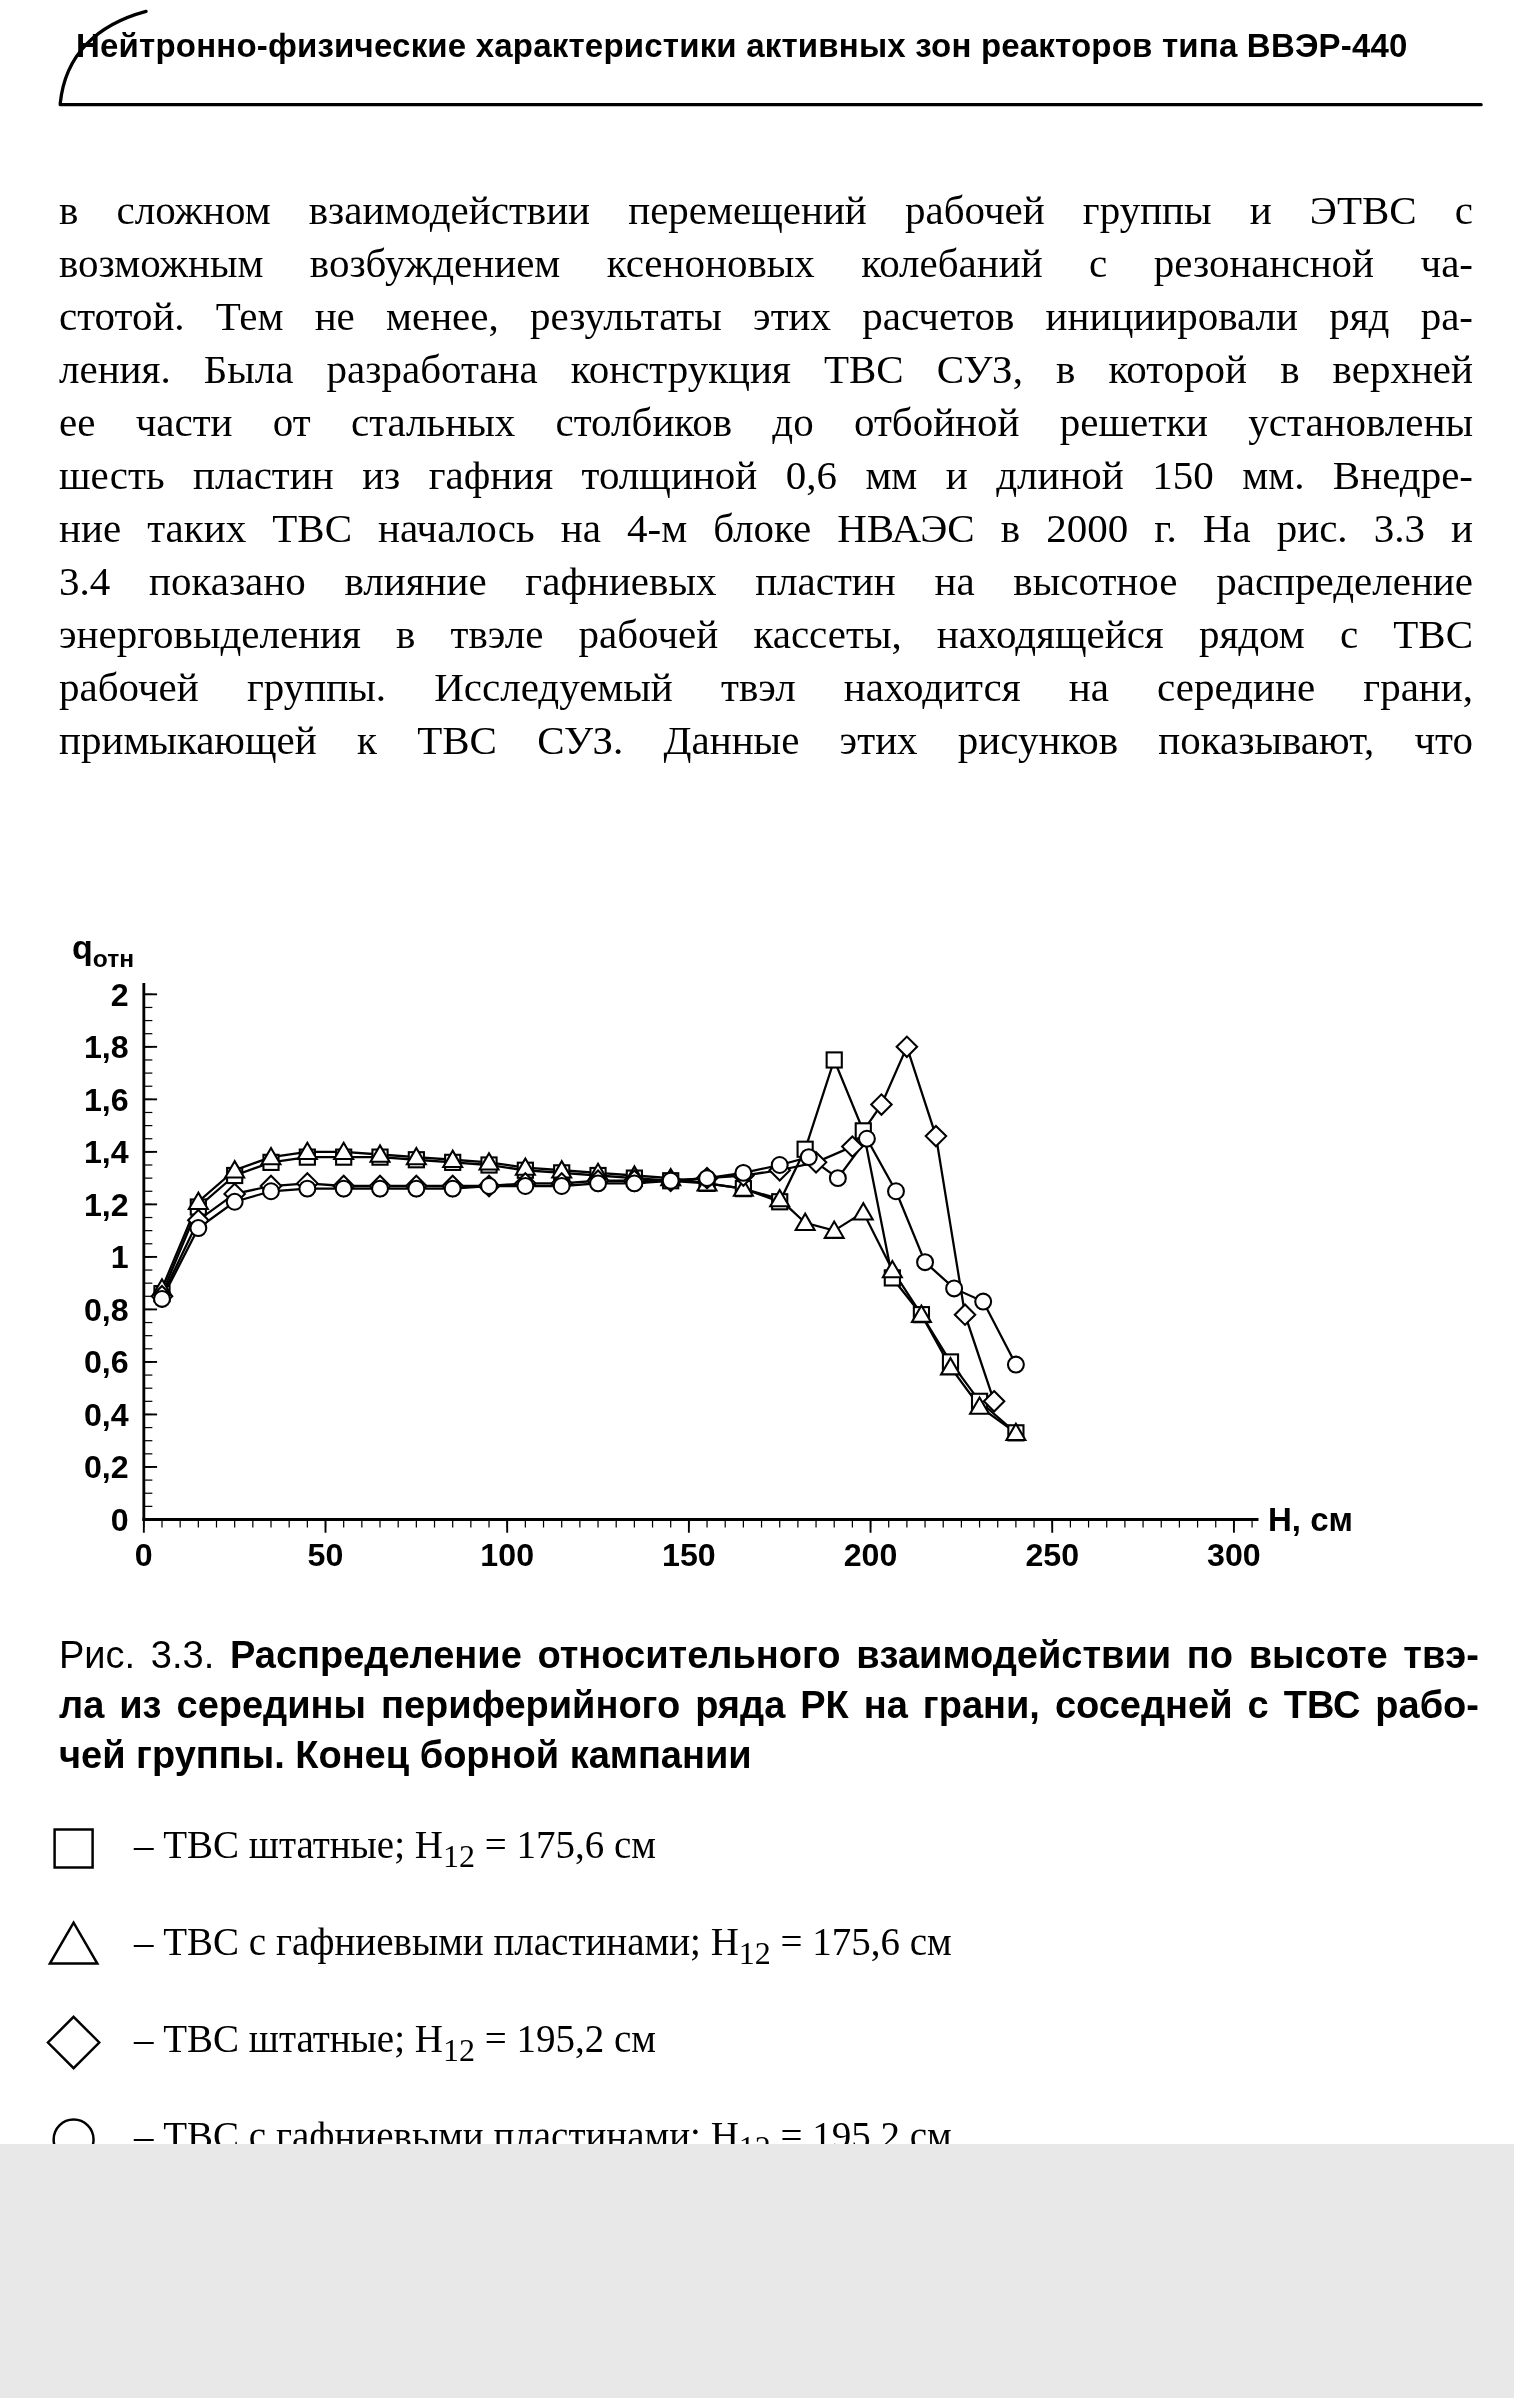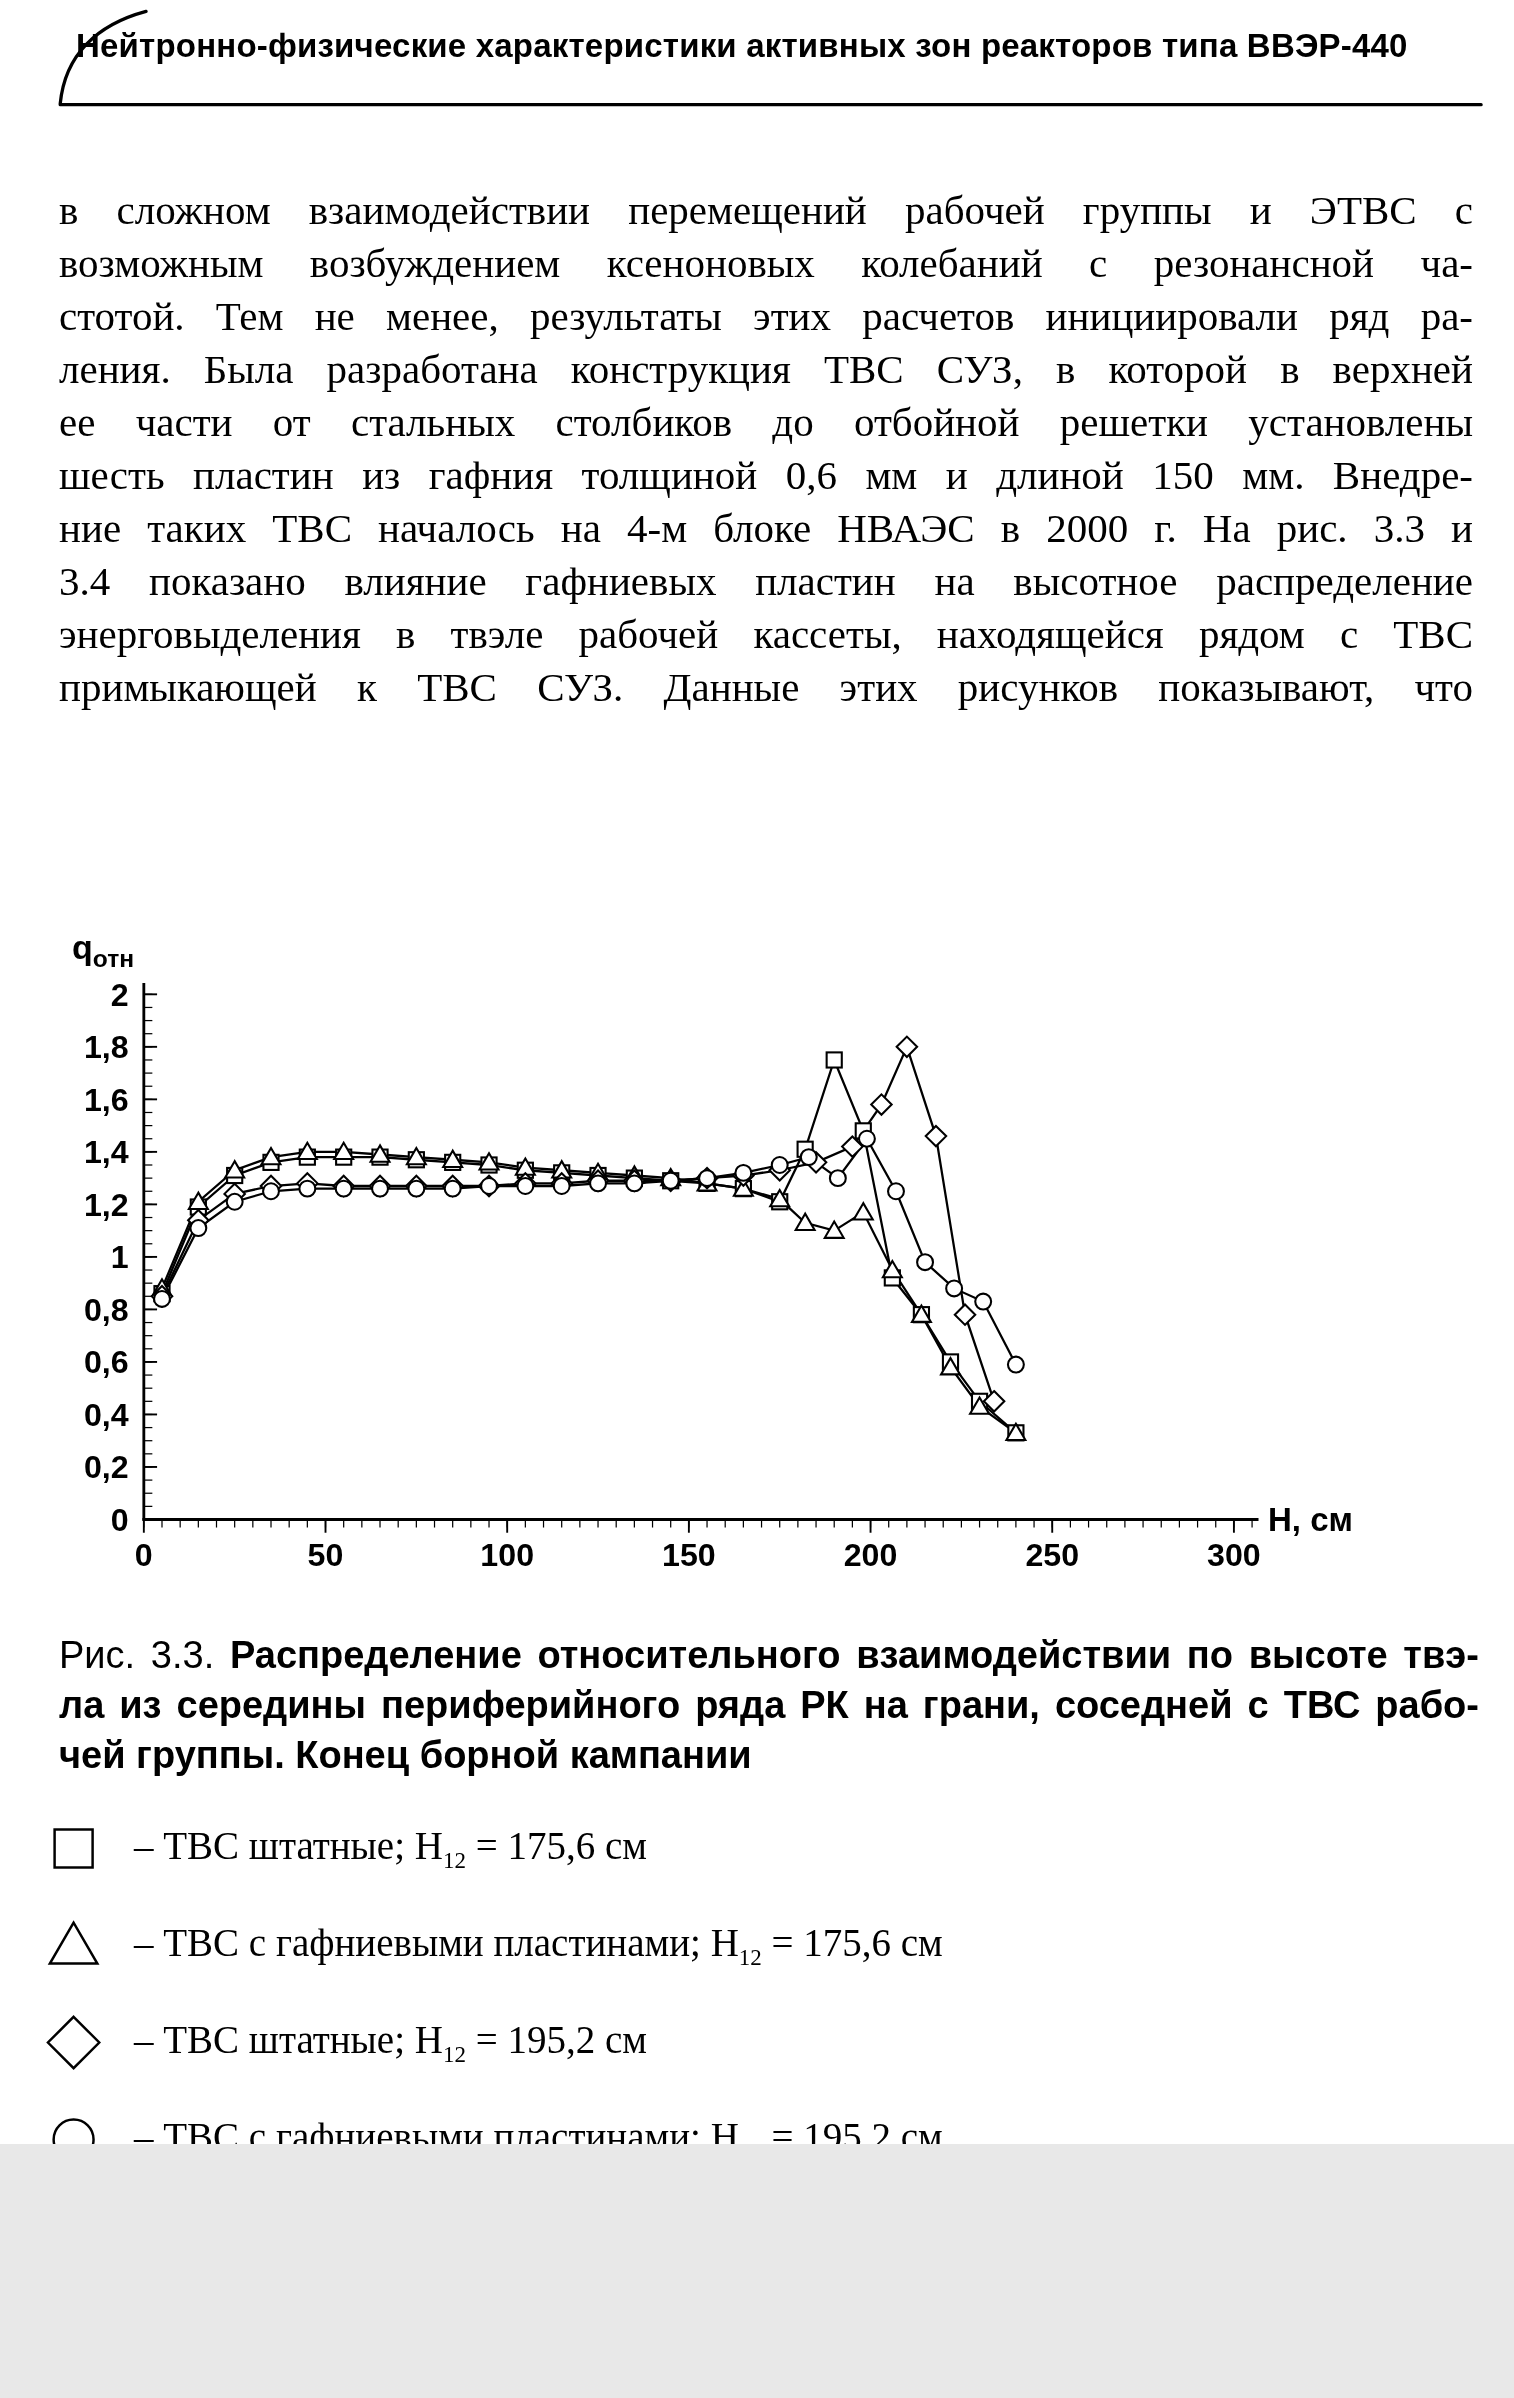--- a/index.html
+++ b/index.html
@@ -23,21 +23,21 @@
   .h-label{position:absolute;left:1268px;top:611px;font-family:"Liberation Sans",sans-serif;
         font-weight:700;font-size:33px;white-space:nowrap;}
   .caption{position:absolute;left:59px;top:1630px;width:1420px;
         font-family:"Liberation Sans",sans-serif;font-weight:700;font-size:38px;line-height:50px;}
   .cap-line{text-align:justify;text-align-last:justify;}
   .cap-line.last{text-align-last:left;}
   .cap-prefix{font-weight:400;}
   .legend{position:absolute;left:45px;top:1800px;width:1438px;}
   .legend-row{height:97px;display:flex;align-items:center;gap:28px;}
   .ltext{font-size:39px;}
-  .ltext sub{font-size:23px;text-align:center;}
+  .ltext sub{font-size:32px;text-align:center;}
   .page-num{position:absolute;right:68px;top:2315px;
         font-family:"Liberation Sans",sans-serif;font-weight:700;font-size:44px;}
 </style>
 </head>
 <body>
 
 <div class="page">
 
   <svg class="deco-top" width="1514" height="132" viewBox="0 0 1600 140">
     <path d="M 152 12 C 100 26 66 58 61 110 L 61 111 L 1568 111" fill="none" stroke="#000" stroke-width="3.5" stroke-linecap="round" stroke-linejoin="round"></path>
@@ -48,20 +48,21 @@
   <div class="body-text">
       <div class="bline">в сложном взаимодействии перемещений рабочей группы и ЭТВС с</div>
       <div class="bline">возможным возбуждением ксеноновых колебаний с резонансной ча-</div>
       <div class="bline">стотой. Тем не менее, результаты этих расчетов инициировали ряд ра-</div>
       <div class="bline">ления. Была разработана конструкция ТВС СУЗ, в которой в верхней</div>
       <div class="bline">ее части от стальных столбиков до отбойной решетки установлены</div>
       <div class="bline">шесть пластин из гафния толщиной 0,6 мм и длиной 150 мм. Внедре-</div>
       <div class="bline">ние таких ТВС началось на 4-м блоке НВАЭС в 2000 г. На рис. 3.3 и</div>
       <div class="bline">3.4 показано влияние гафниевых пластин на высотное распределение</div>
       <div class="bline">энерговыделения в твэле рабочей кассеты, находящейся рядом с ТВС</div>
+      <div class="bline">рабочей группы. Исследуемый твэл находится на середине грани,</div>
       <div class="bline">примыкающей к ТВС СУЗ. Данные этих рисунков показывают, что</div>
     </div>
 
   <div class="chart-wrap">
     <svg id="chart-svg" viewBox="0 0 1600 790">
         <line x1="152" y1="98" x2="152" y2="666" stroke="#000" stroke-width="3"></line>
         <line x1="150.5" y1="665" x2="1330" y2="665" stroke="#000" stroke-width="3"></line>
         <line x1="152" y1="665" x2="161" y2="665" stroke="#000" stroke-width="1.3"></line>
         <line x1="152" y1="651.125" x2="161" y2="651.125" stroke="#000" stroke-width="1.3"></line>
         <line x1="152" y1="637.25" x2="161" y2="637.25" stroke="#000" stroke-width="1.3"></line>

